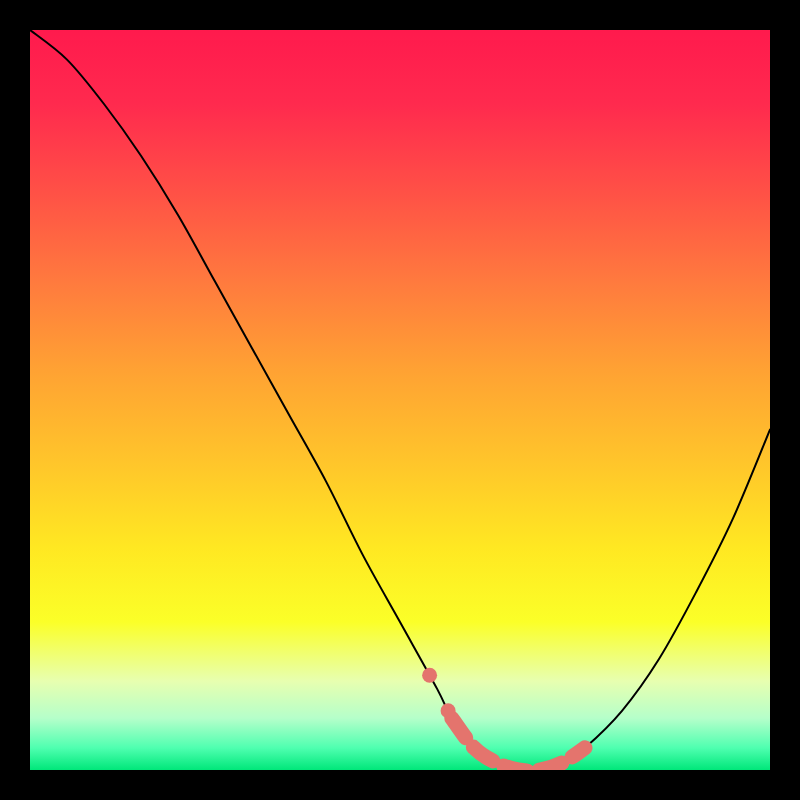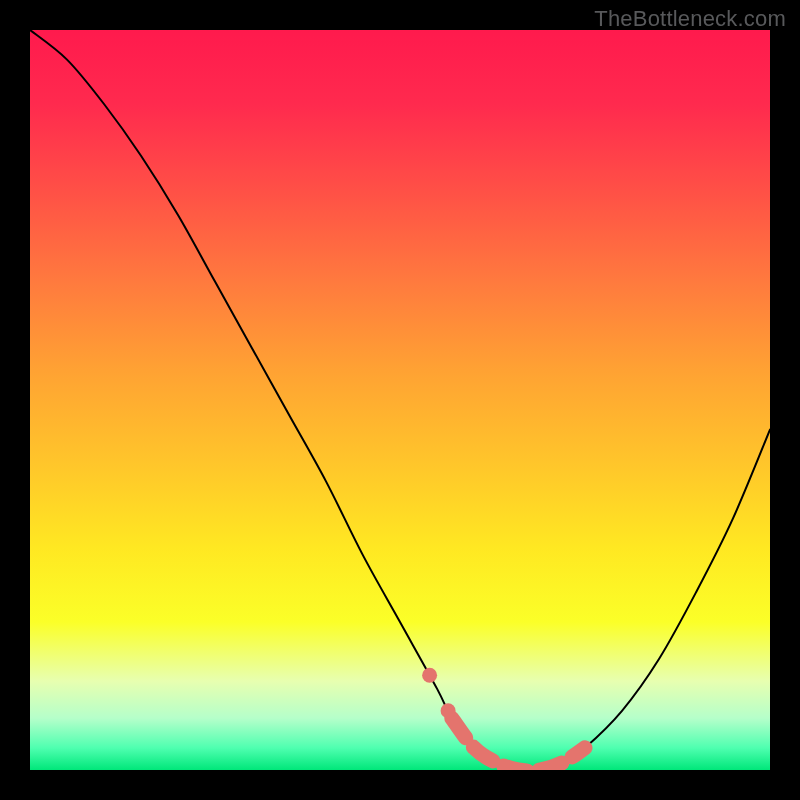--- a/index.html
+++ b/index.html
@@ -51,21 +51,20 @@
     position: absolute;
     inset: 0;
     width: 100%;
     height: 100%;
   }
 </style>
 </head>
 <body>
 
 <div class="frame">
-  <div class="watermark">TheBottleneck.com</div>
 
   <div class="plot-area">
     <div class="gradient"></div>
     <svg class="curves" viewBox="0 0 740 740" preserveAspectRatio="none">
       <path fill="none" stroke="#000" stroke-width="2.0" stroke-linecap="round" d="M 0.00 0.00 C 6.17 4.93, 24.67 17.27, 37.00 29.60 C 49.33 41.93, 61.67 57.97, 74.00 74.00 C 86.33 90.03, 98.67 107.30, 111.00 125.80 C 123.33 144.30, 135.67 164.03, 148.00 185.00 C 160.33 205.97, 172.67 229.40, 185.00 251.60 C 197.33 273.80, 209.67 296.00, 222.00 318.20 C 234.33 340.40, 246.67 362.60, 259.00 384.80 C 271.33 407.00, 283.67 427.97, 296.00 451.40 C 308.33 474.83, 320.67 501.97, 333.00 525.40 C 345.33 548.83, 357.67 569.80, 370.00 592.00 C 382.33 614.20, 398.37 642.57, 407.00 658.60 C 415.63 674.63, 415.63 678.33, 421.80 688.20 C 427.97 698.07, 436.60 710.40, 444.00 717.80 C 451.40 725.20, 458.80 728.90, 466.20 732.60 C 473.60 736.30, 481.00 738.77, 488.40 740.00 C 495.80 741.23, 503.20 741.23, 510.60 740.00 C 518.00 738.77, 525.40 736.30, 532.80 732.60 C 540.20 728.90, 545.13 726.43, 555.00 717.80 C 564.87 709.17, 579.67 695.60, 592.00 680.80 C 604.33 666.00, 616.67 648.73, 629.00 629.00 C 641.33 609.27, 653.67 585.83, 666.00 562.40 C 678.33 538.97, 690.67 515.53, 703.00 488.40 C 715.33 461.27, 733.83 414.40, 740.00 399.60"></path>
       <path fill="none" stroke="#e4746d" stroke-width="15" stroke-linecap="round" stroke-linejoin="round" stroke-dasharray="24 12" d="M 421.80 688.20 C 425.50 693.13, 436.60 710.40, 444.00 717.80 C 451.40 725.20, 458.80 728.90, 466.20 732.60 C 473.60 736.30, 481.00 738.77, 488.40 740.00 C 495.80 741.23, 503.20 741.23, 510.60 740.00 C 518.00 738.77, 525.40 736.30, 532.80 732.60 C 540.20 728.90, 551.30 720.27, 555.00 717.80"></path>
 
       <circle r="7.5" fill="#e4746d" cx="399.60" cy="645.28"></circle>
       <circle r="7.5" fill="#e4746d" cx="418.10" cy="680.80"></circle>
     </svg>

